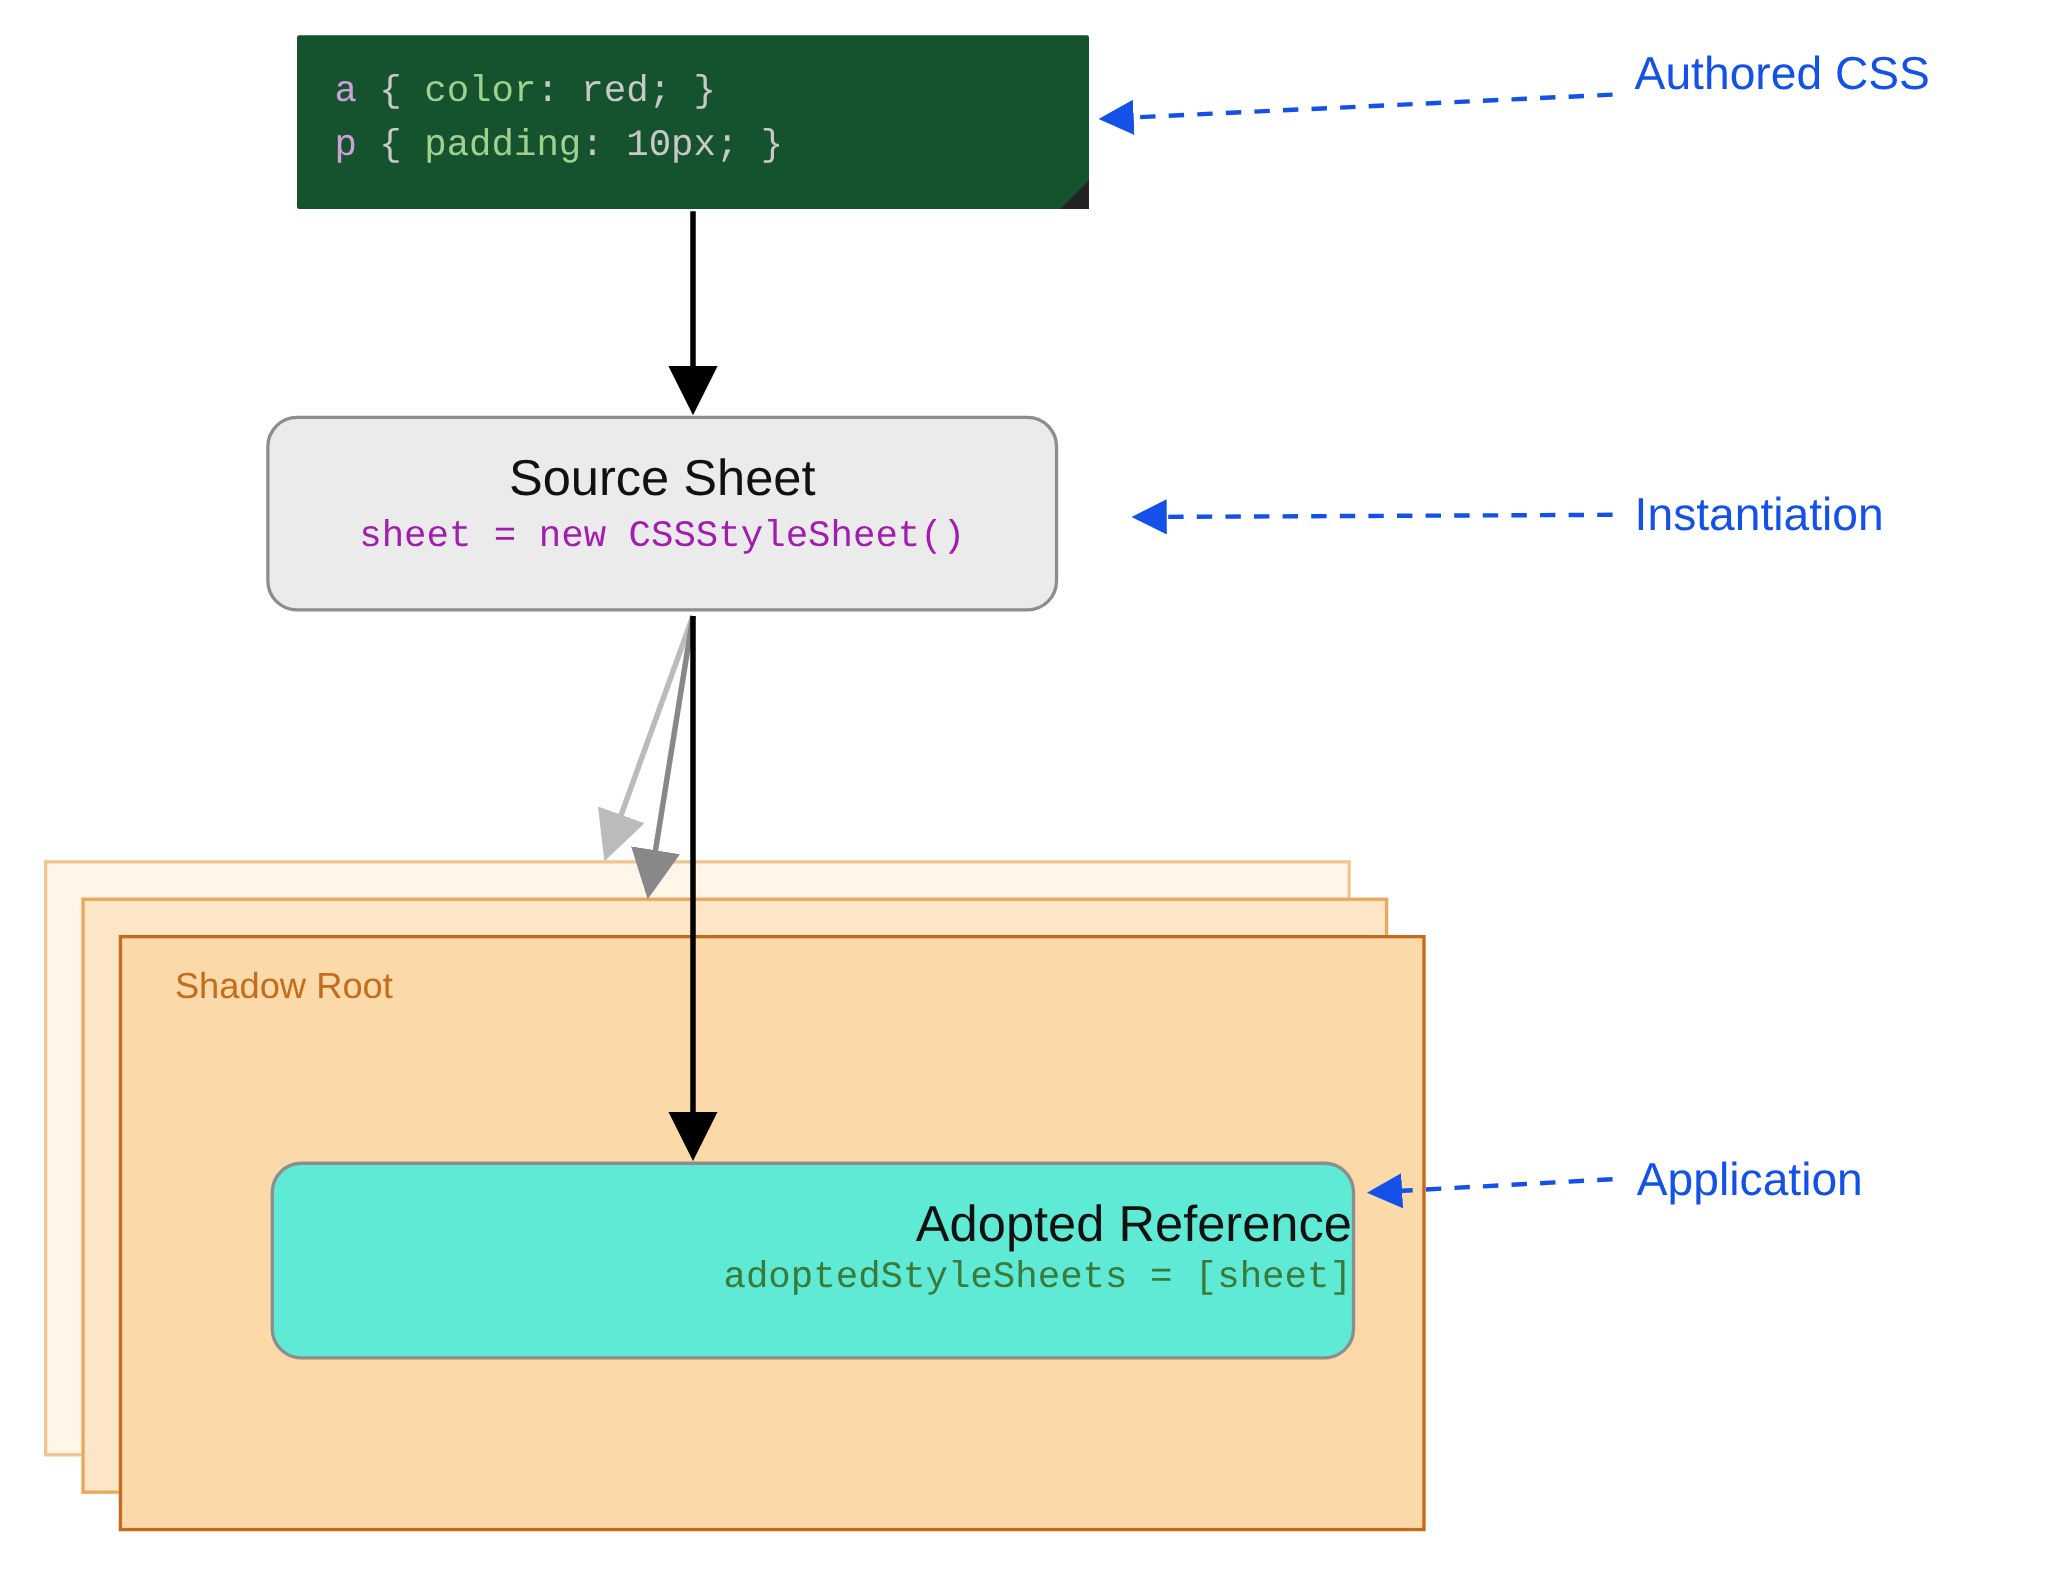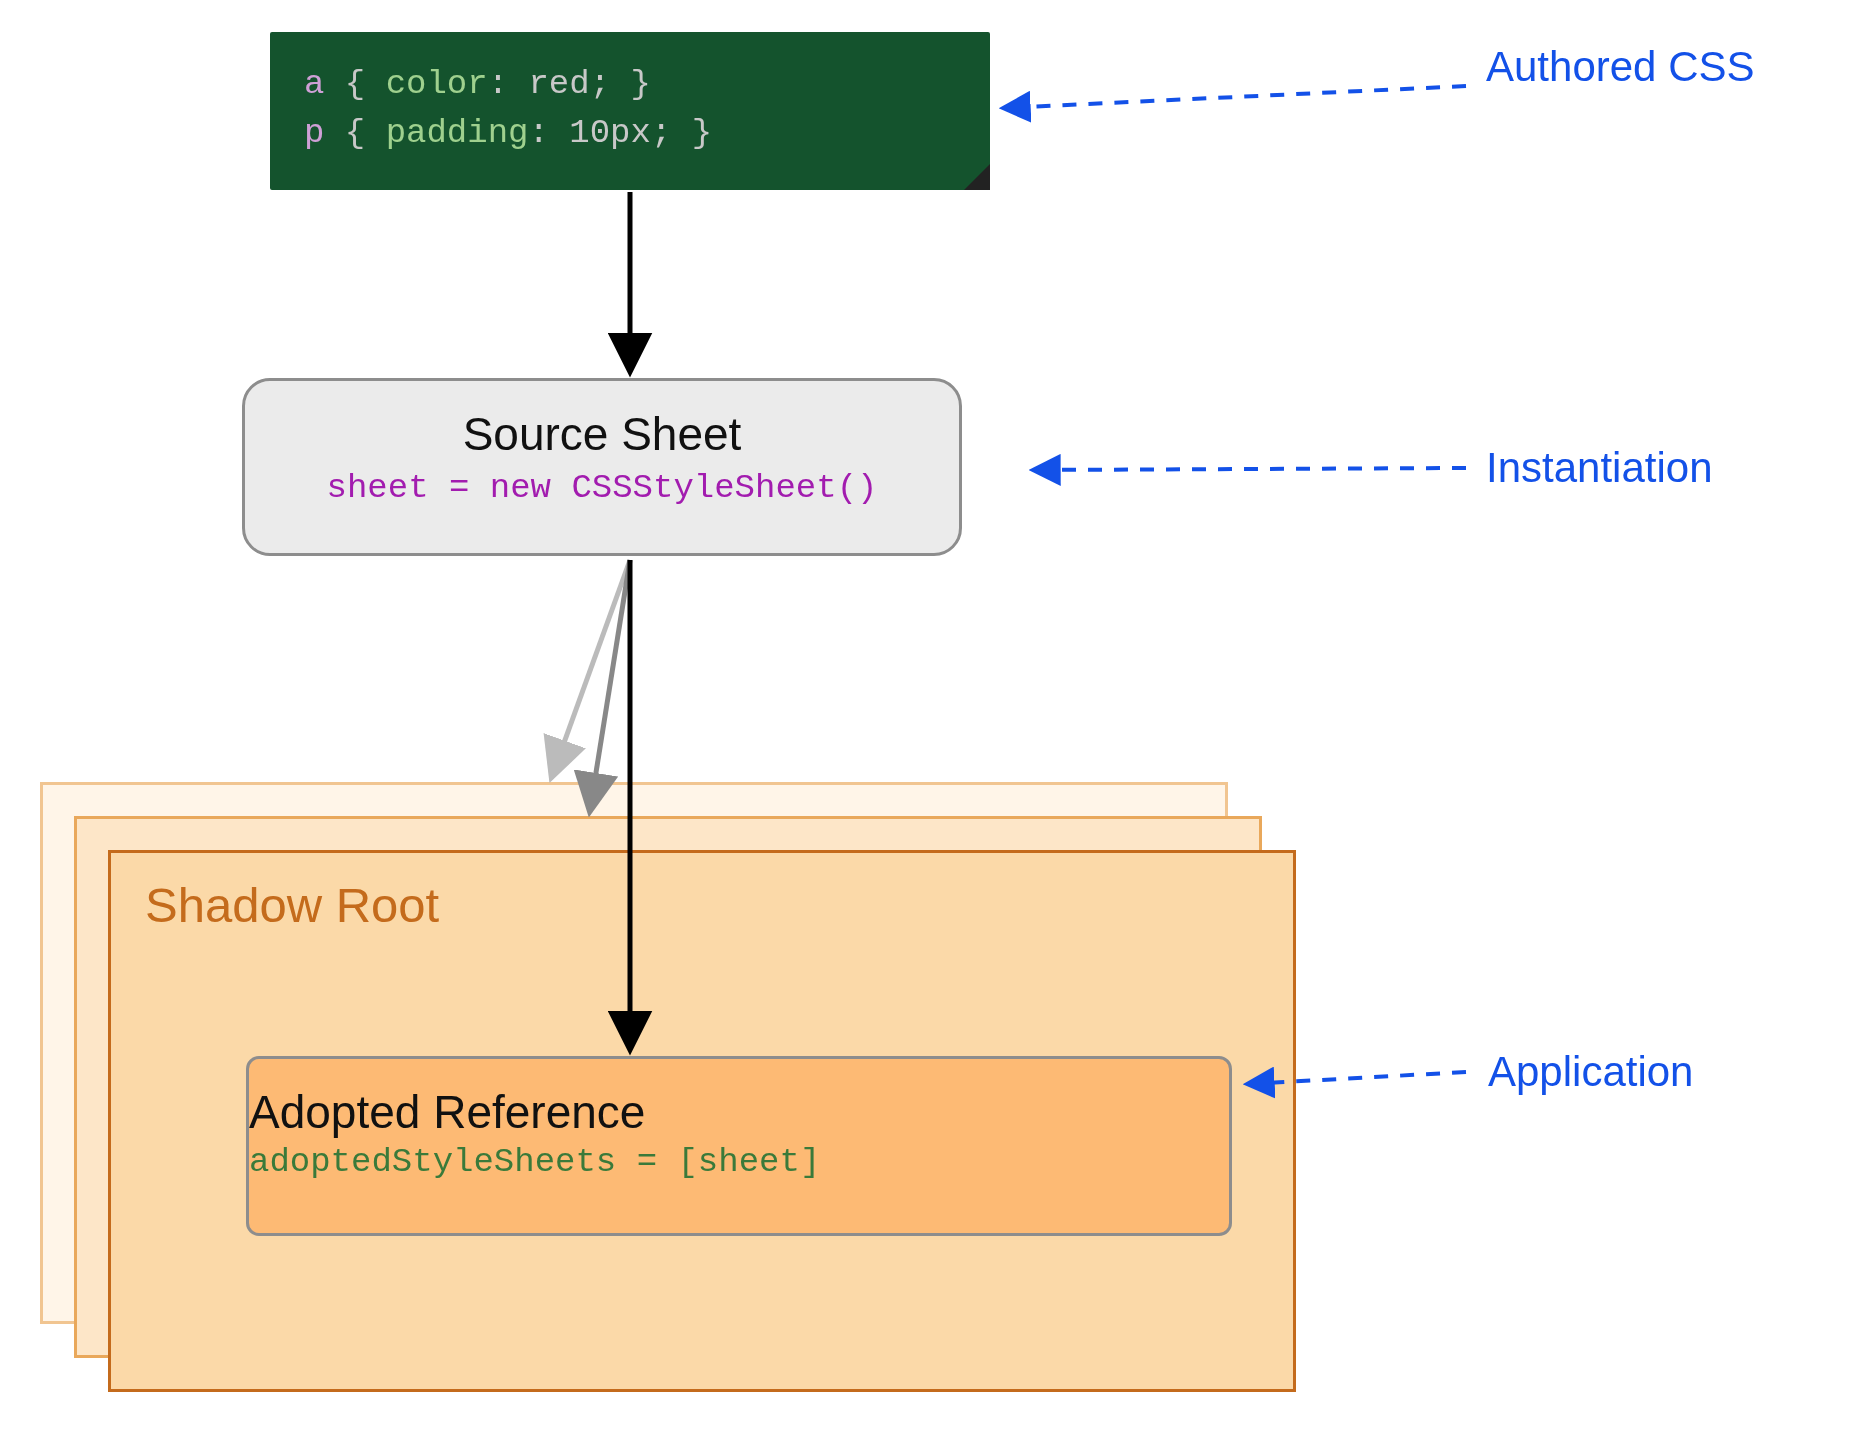--- a/index.html
+++ b/index.html
@@ -93,37 +93,37 @@
     position: absolute;
     left: 108px;
     top: 850px;
     width: 1188px;
     height: 542px;
     background: #fbd9a8;
     border: 3px solid #c46b1c;
   }
   .stack-front .label {
     position: absolute;
-    left: 34px;
+    left: 48px;
     top: 24px;
-    font-size: 49px;
+    font-size: 33px;
     color: #c46b1c;
   }
 
   
   .adopted-box {
     position: absolute;
     left: 246px;
     top: 1056px;
     width: 986px;
     height: 180px;
-    background: #fdba74;
+    background: #5eead4;
     border: 3px solid #8d8d8d;
-    border-radius: 13px;
-    text-align: left;
+    border-radius: 28px;
+    text-align: right;
     padding-top: 26px;
   }
   .adopted-box .title {
     font-size: 46px;
     color: #111;
     font-weight: 400;
   }
   .adopted-box .code {
     font-family: "SFMono-Regular", Consolas, "Liberation Mono", Menlo, monospace;
     font-size: 34px;

